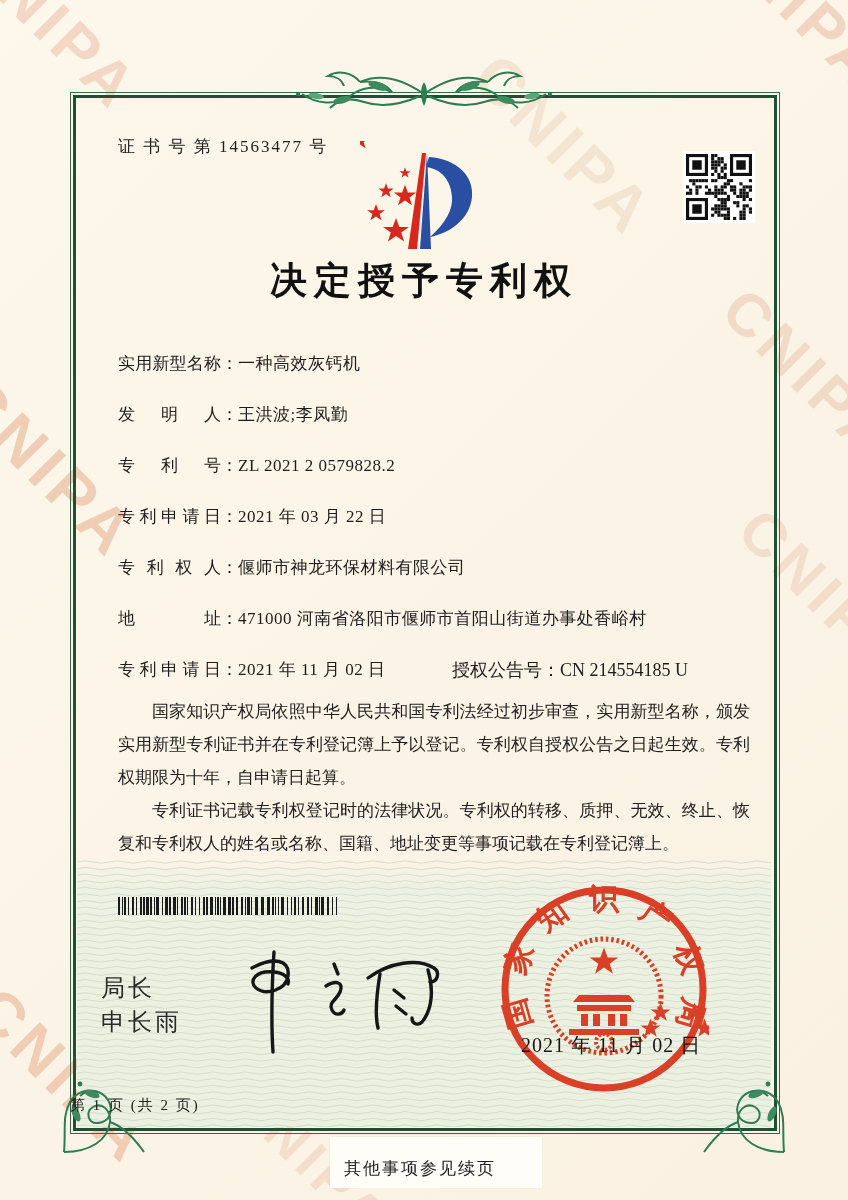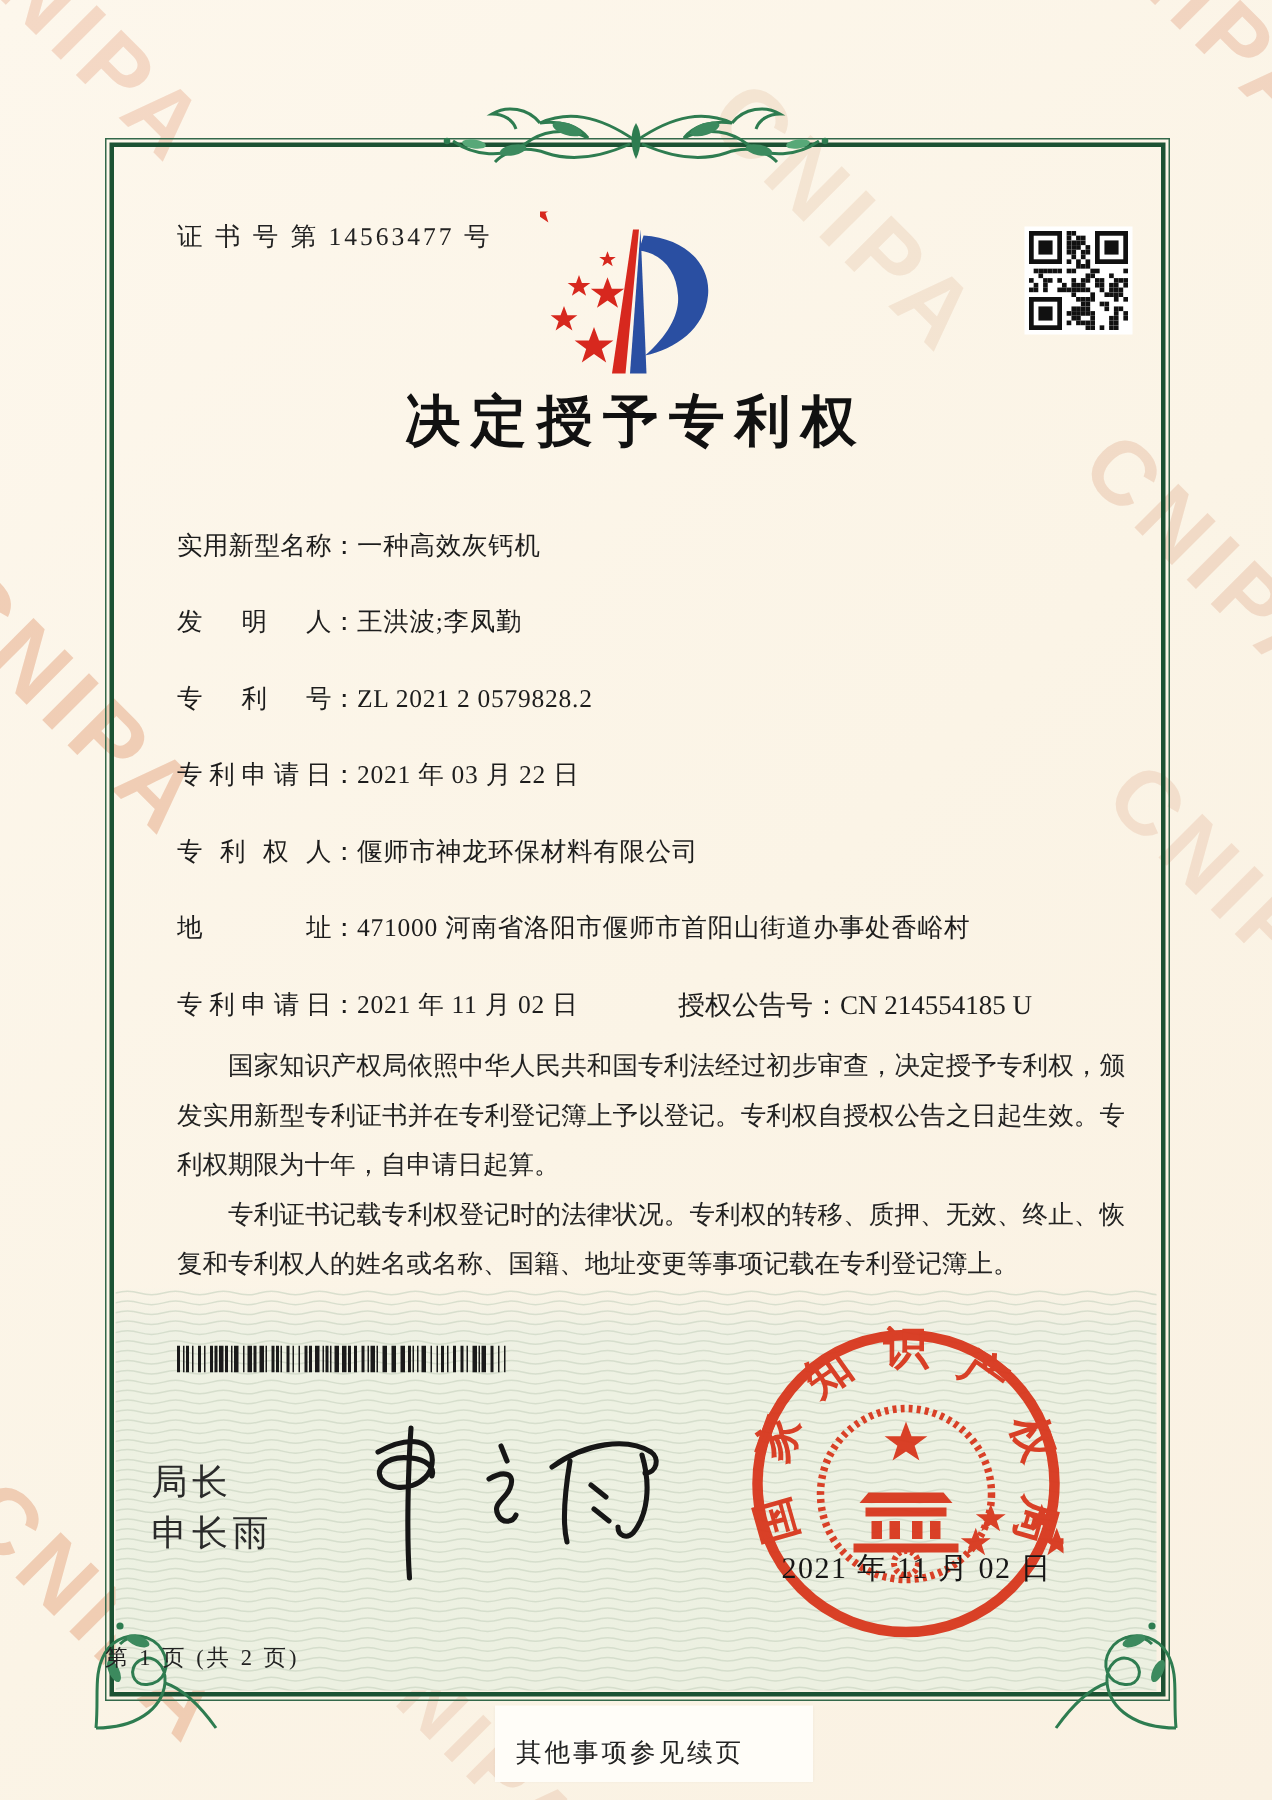--- a/index.html
+++ b/index.html
@@ -10,21 +10,21 @@
   .wm{position:absolute;font-family:"Liberation Sans",sans-serif;font-weight:bold;
       transform:rotate(45deg);letter-spacing:6px;pointer-events:none;user-select:none;}
   
   .frame{position:absolute;left:70px;top:92px;width:708px;height:1040px;border:1px solid #33684a;}
   .frame-inner{position:absolute;left:2px;top:2px;right:2px;bottom:2px;border:3px solid #1c5233;}
   
   .waveband{position:absolute;left:77px;top:858px;width:694px;height:269px;
             background:linear-gradient(180deg,rgba(236,240,227,0) 0,rgba(236,240,227,.85) 30px,#edf1e2 70px,#ecf0e1 100%);}
   .waveband svg{position:absolute;left:0;top:0;}
   
-  .cert-no{position:absolute;left:118px;top:146px;font-size:17px;letter-spacing:2px;color:#222;}
+  .cert-no{position:absolute;left:118px;top:135px;font-size:17px;letter-spacing:2px;color:#222;}
   .logo{position:absolute;left:360px;top:141px;}
   .qr{position:absolute;left:683px;top:151px;width:66px;height:66px;background:#fff;padding:3px;}
   .title{position:absolute;left:70px;top:256px;width:708px;text-align:center;
          font-size:37px;font-weight:bold;letter-spacing:7px;color:#111;}
   
   .row{position:absolute;left:118px;font-size:17px;white-space:nowrap;color:#1d1d1d;}
   .row .lab{display:inline-block;width:103px;text-align:justify;text-align-last:justify;vertical-align:top;}
   .row .col{display:inline-block;width:17px;}
   .row .val{letter-spacing:.5px;}
   .row2{position:absolute;left:452px;font-size:18px;white-space:nowrap;color:#1d1d1d;}
@@ -323,21 +323,21 @@
     <span class="lab">地址</span><span class="col">：</span><span class="val">471000 河南省洛阳市偃师市首阳山街道办事处香峪村</span>
   </div>
   <div class="row" style="top:658px;">
     <span class="lab">专利申请日</span><span class="col">：</span><span class="val">2021 年 11 月 02 日</span>
   </div>
   <div class="row2" style="top:658px;">
     <span>授权公告号</span><span class="col">：</span><span class="val">CN 214554185 U</span>
   </div>
 
   <div class="paras">
-    <p>国家知识产权局依照中华人民共和国专利法经过初步审查，决定授予专利权，颁发实用新型专利证书并在专利登记簿上予以登记。专利权自授权公告之日起生效。专利权期限为十年，自申请日起算。</p>
+    <p>国家知识产权局依照中华人民共和国专利法经过初步审查，实用新型名称，颁发实用新型专利证书并在专利登记簿上予以登记。专利权自授权公告之日起生效。专利权期限为十年，自申请日起算。</p>
     <p>专利证书记载专利权登记时的法律状况。专利权的转移、质押、无效、终止、恢复和专利权人的姓名或名称、国籍、地址变更等事项记载在专利登记簿上。</p>
   </div>
 
   <svg class="barcode" id="barcodesvg" viewBox="0 0 220 18">
       <rect x="0" y="0" width="2" height="18" fill="#1a1a1a"></rect>
       <rect x="4" y="0" width="1" height="18" fill="#1a1a1a"></rect>
       <rect x="6" y="0" width="2" height="18" fill="#1a1a1a"></rect>
       <rect x="10" y="0" width="1" height="18" fill="#1a1a1a"></rect>
       <rect x="14" y="0" width="2" height="18" fill="#1a1a1a"></rect>
       <rect x="18" y="0" width="1" height="18" fill="#1a1a1a"></rect>

